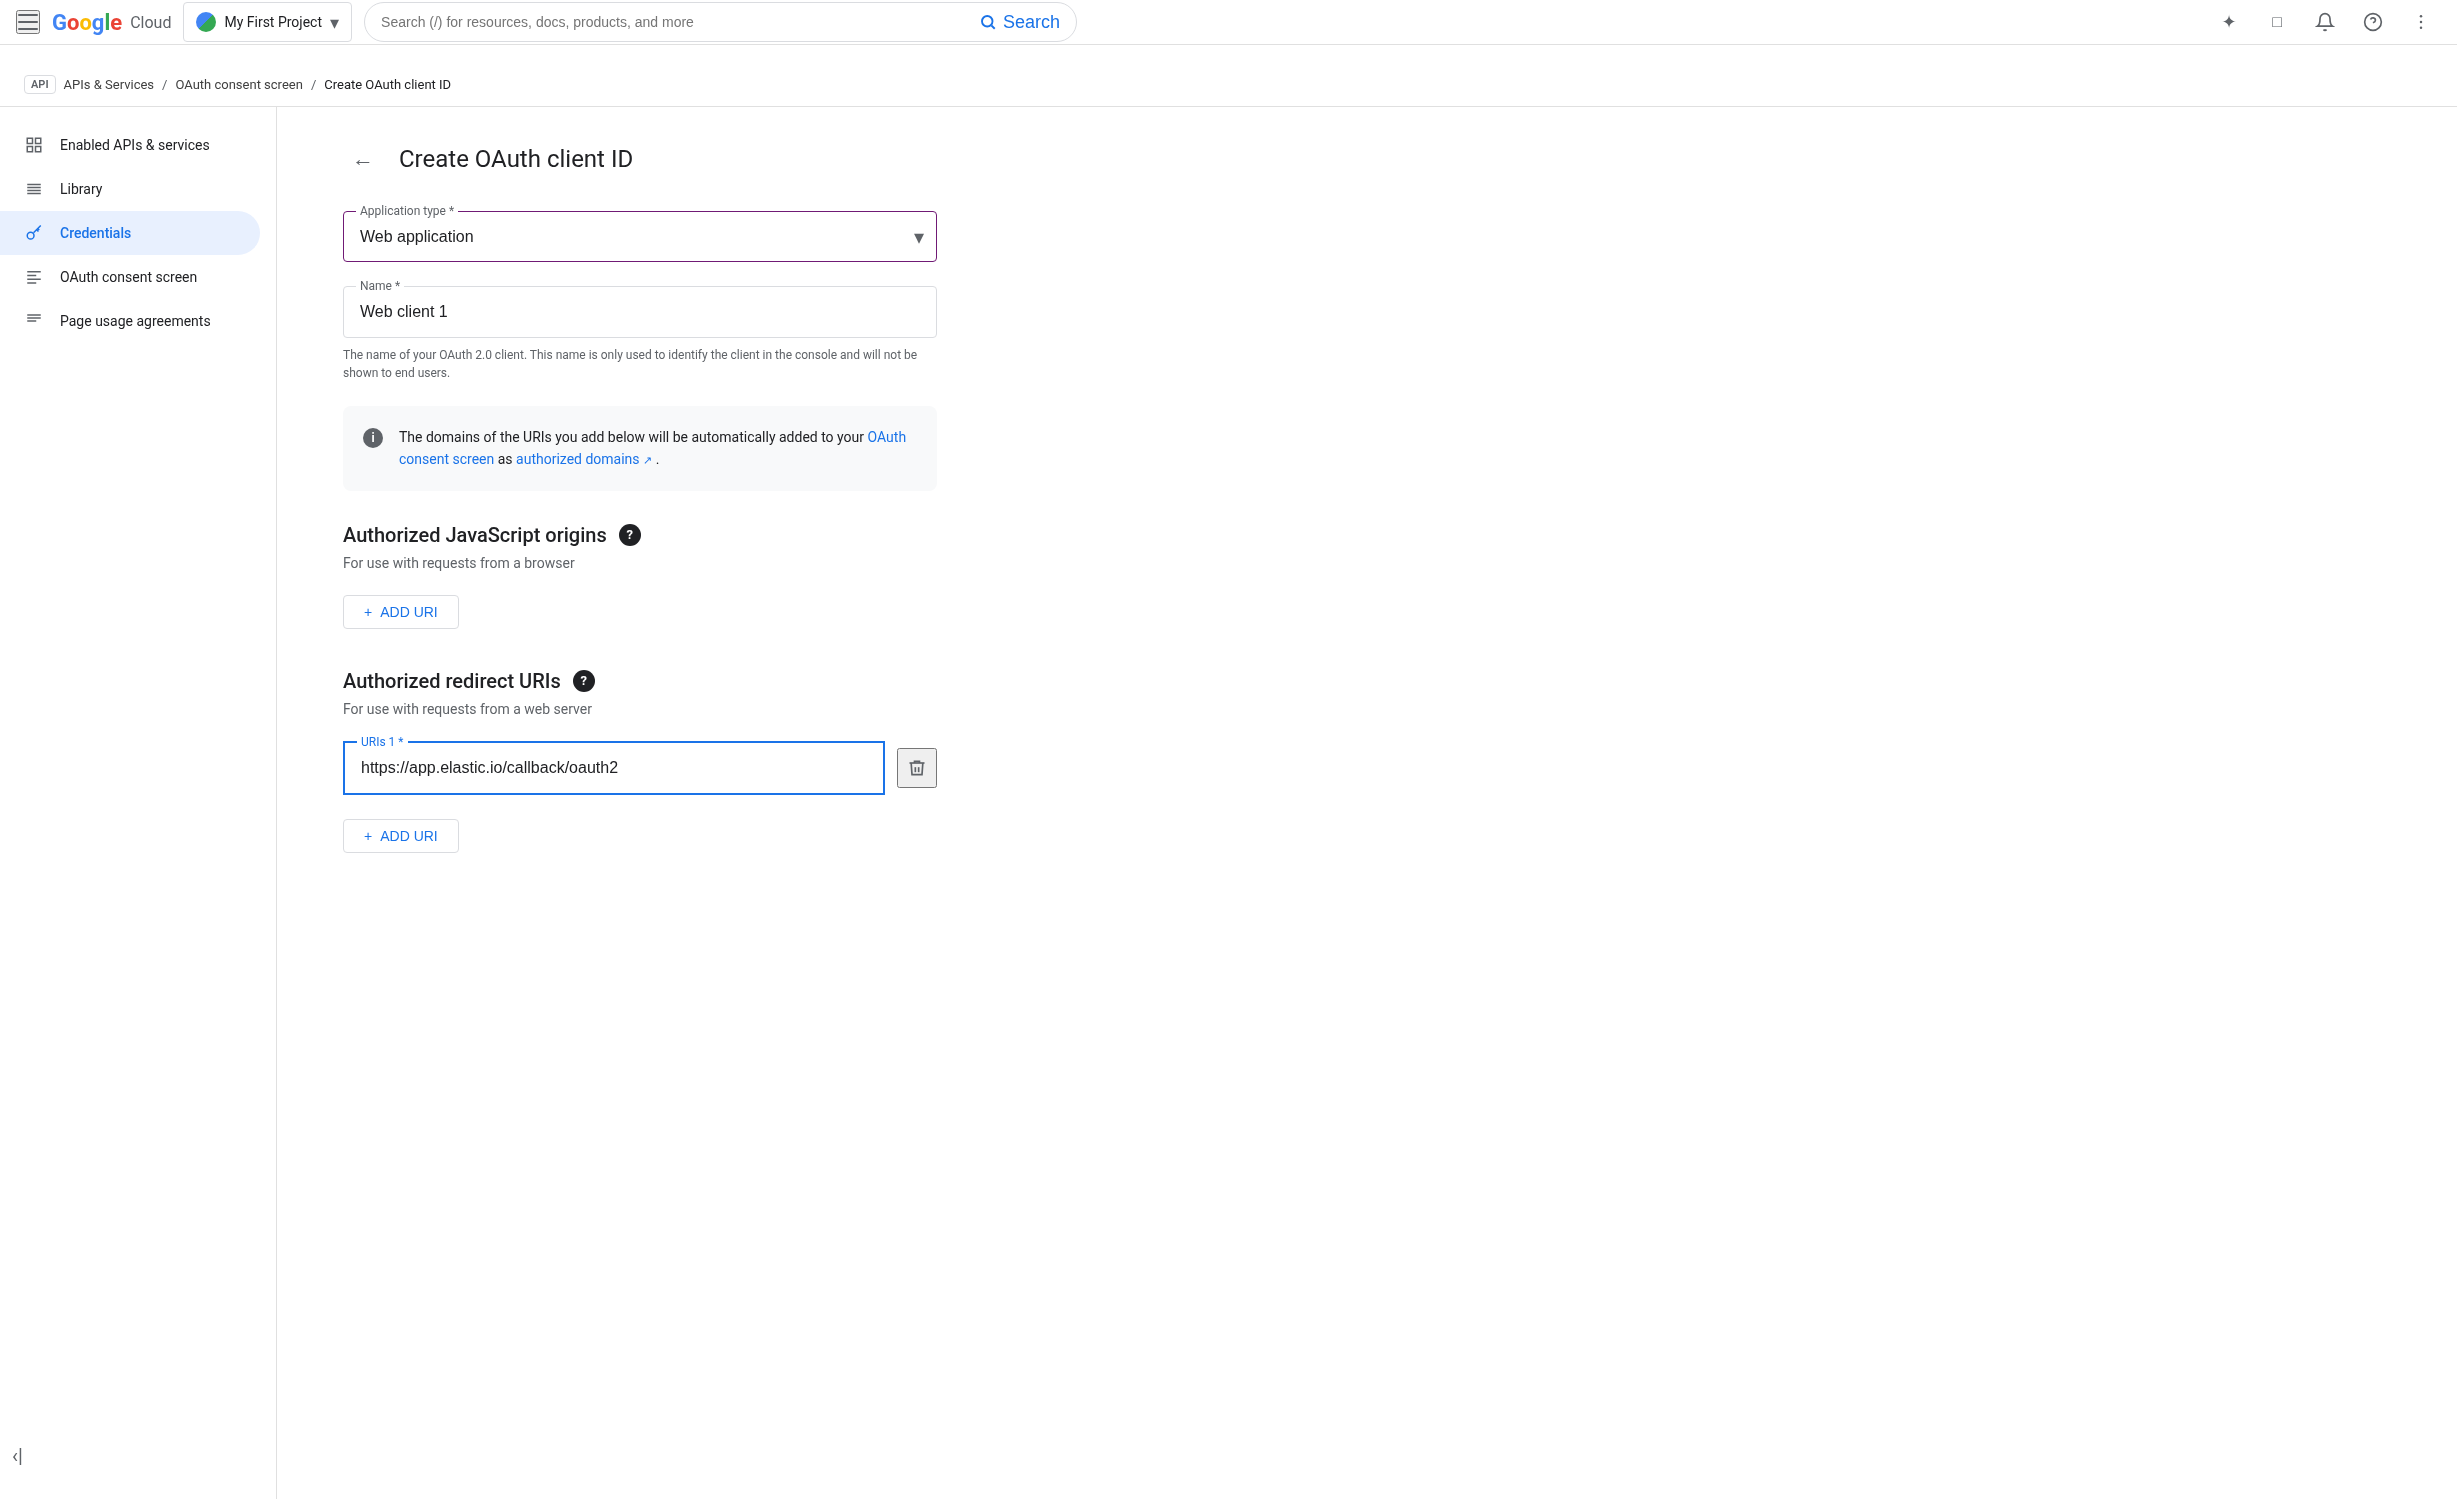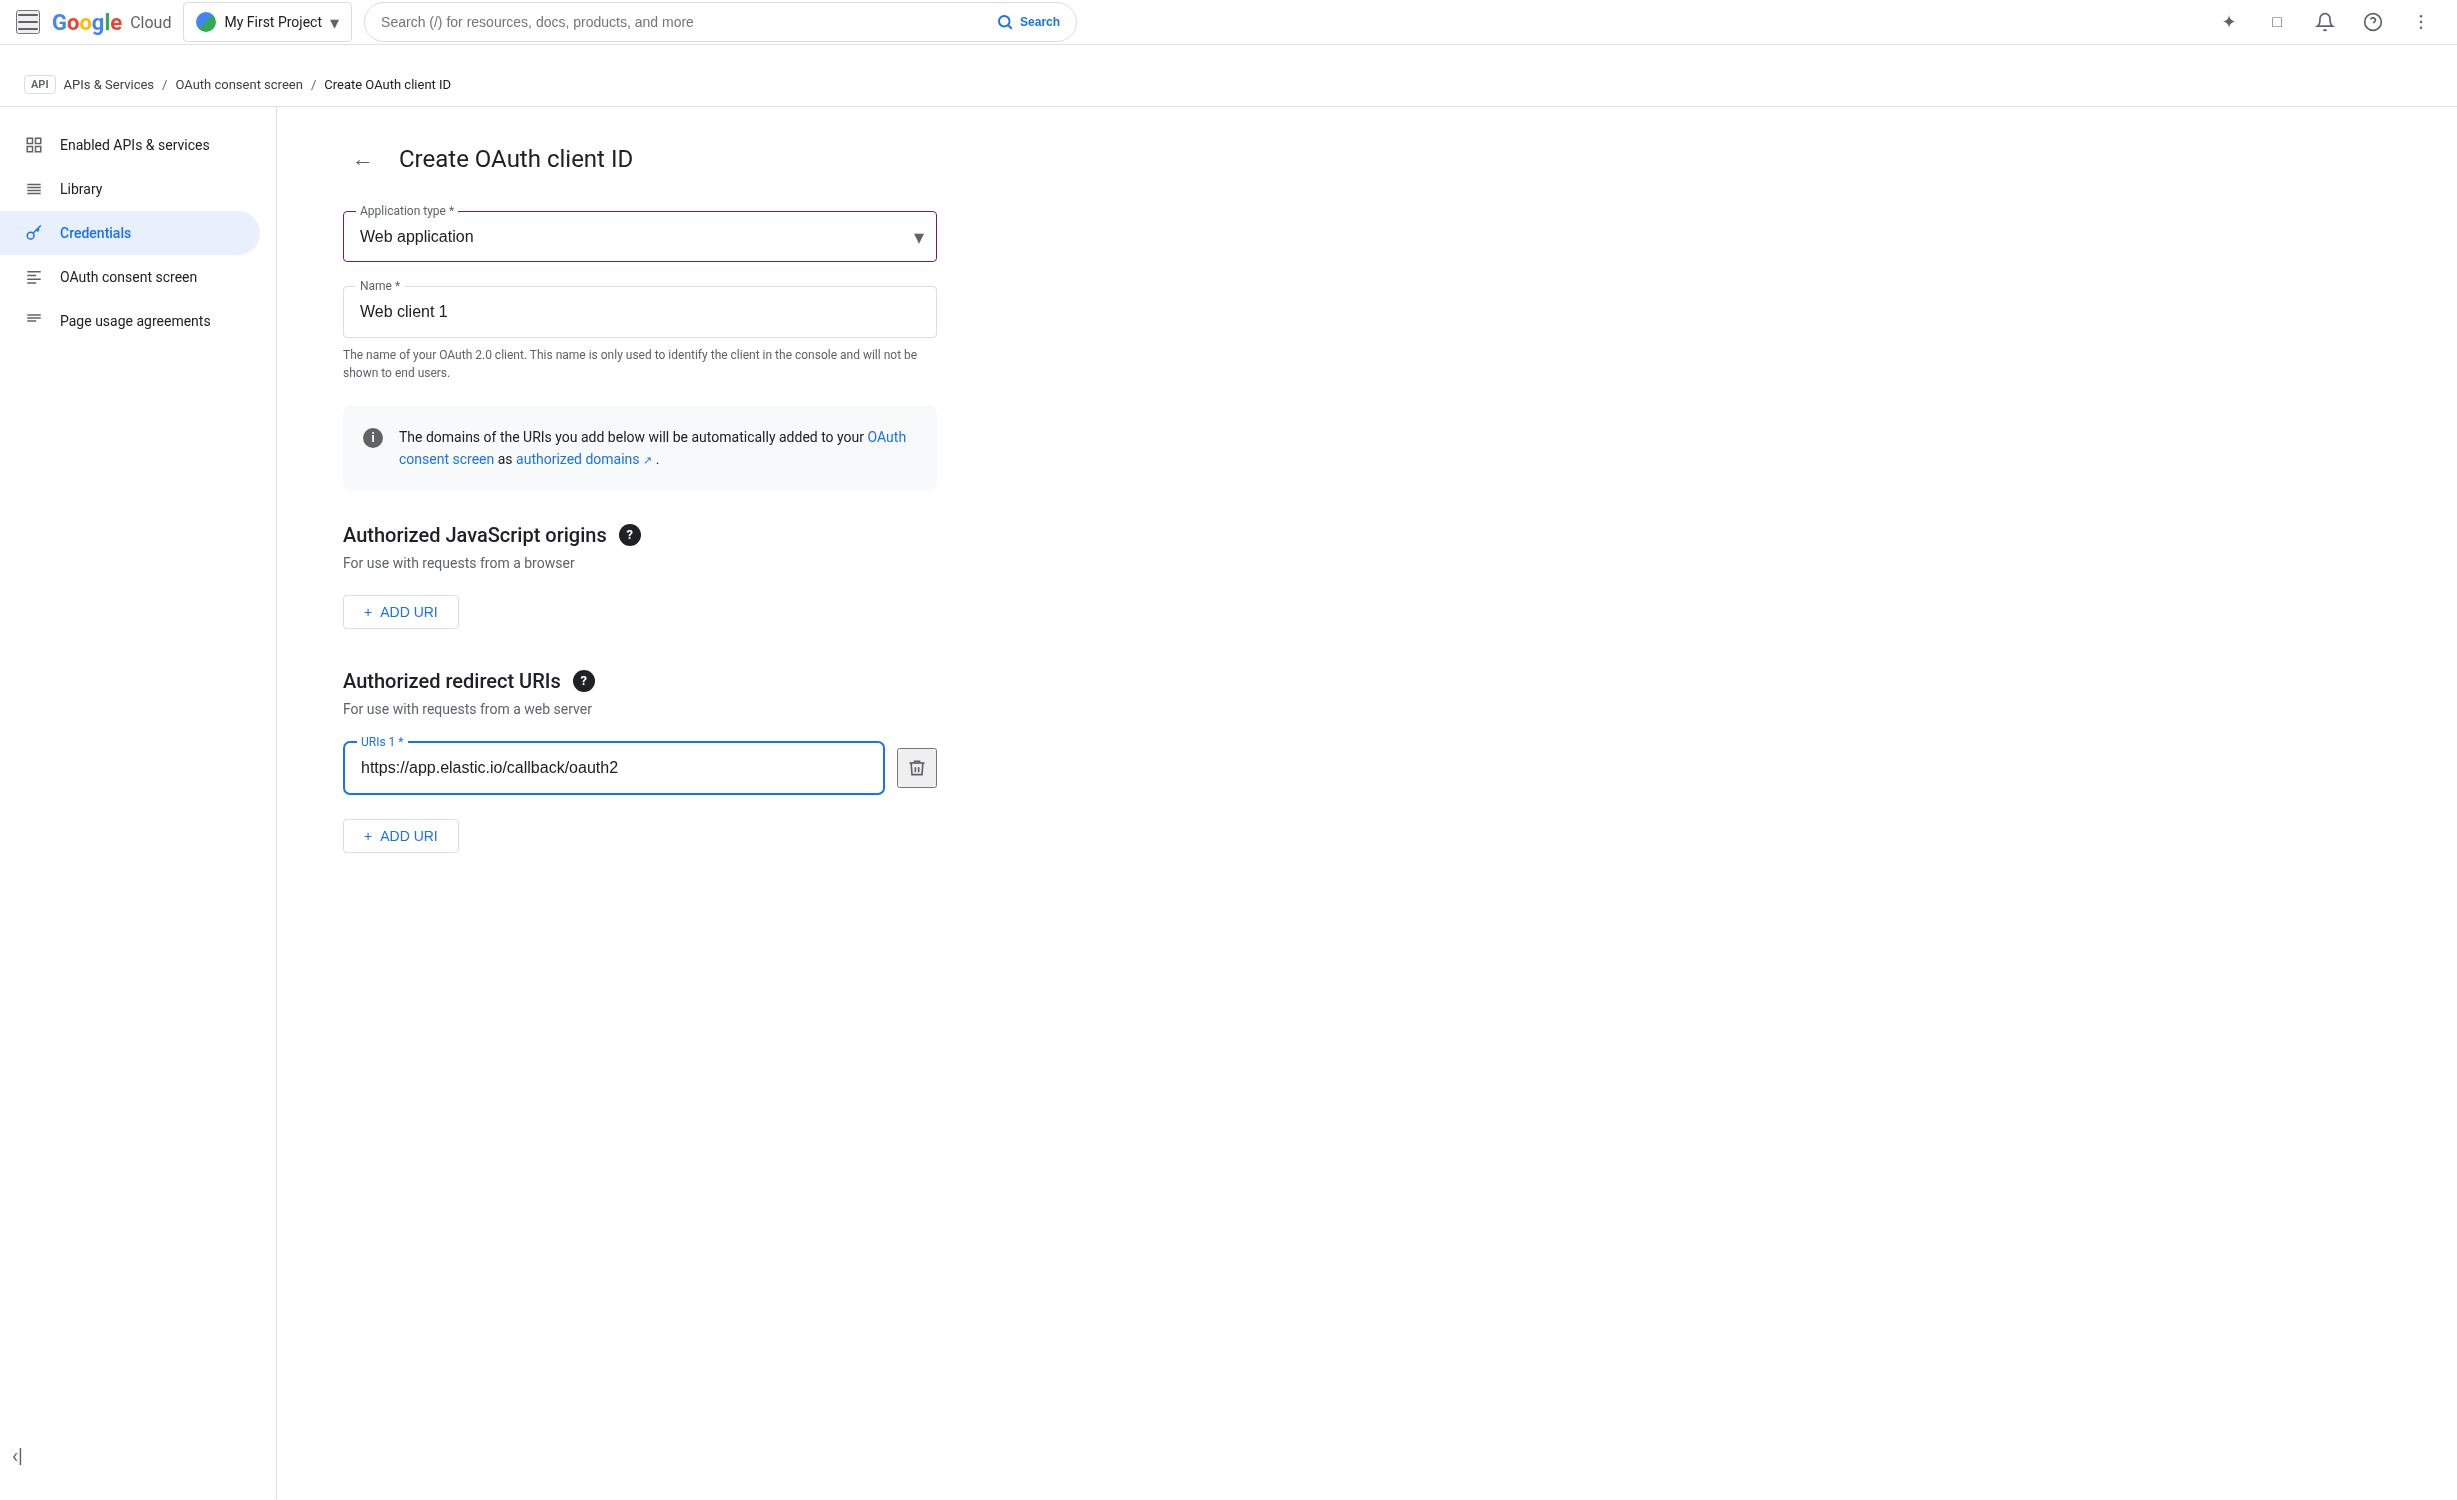--- a/index.html
+++ b/index.html
@@ -54,21 +54,21 @@
       max-width: 713px;
       height: 40px;
     }
     .search-bar input {
       border: none; outline: none; flex: 1; font-size: 14px; color: #202124;
       background: transparent;
     }
     .search-btn {
       display: flex; align-items: center; gap: 6px;
       background: none; border: none; cursor: pointer;
-      color: #1a73e8; font-size: 12px; font-weight: 700;
+      color: #1a73e8; font-size: 18px; font-weight: 400;
       padding: 0;
     }
     .nav-icons {
       display: flex; align-items: center; gap: 8px; margin-left: auto;
     }
     .nav-icon-btn {
       width: 40px; height: 40px; border-radius: 50%;
       display: flex; align-items: center; justify-content: center;
       cursor: pointer; border: none; background: none;
       color: #5f6368; font-size: 20px;
@@ -226,21 +226,21 @@
     }
 
     .uri-input-row {
       display: flex; align-items: center; gap: 12px;
       margin-bottom: 16px;
     }
     .uri-field-wrapper {
       flex: 1;
       position: relative;
       border: 2px solid #1a73e8;
-      border-radius: 7px;
+      border-radius: 0;
     }
     .uri-field-wrapper .field-label-float {
       color: #1a73e8;
     }
     .uri-field-wrapper input {
       width: 100%; padding: 16px;
       border: none; outline: none;
       font-size: 16px; color: #202124;
       background: transparent;
     }

